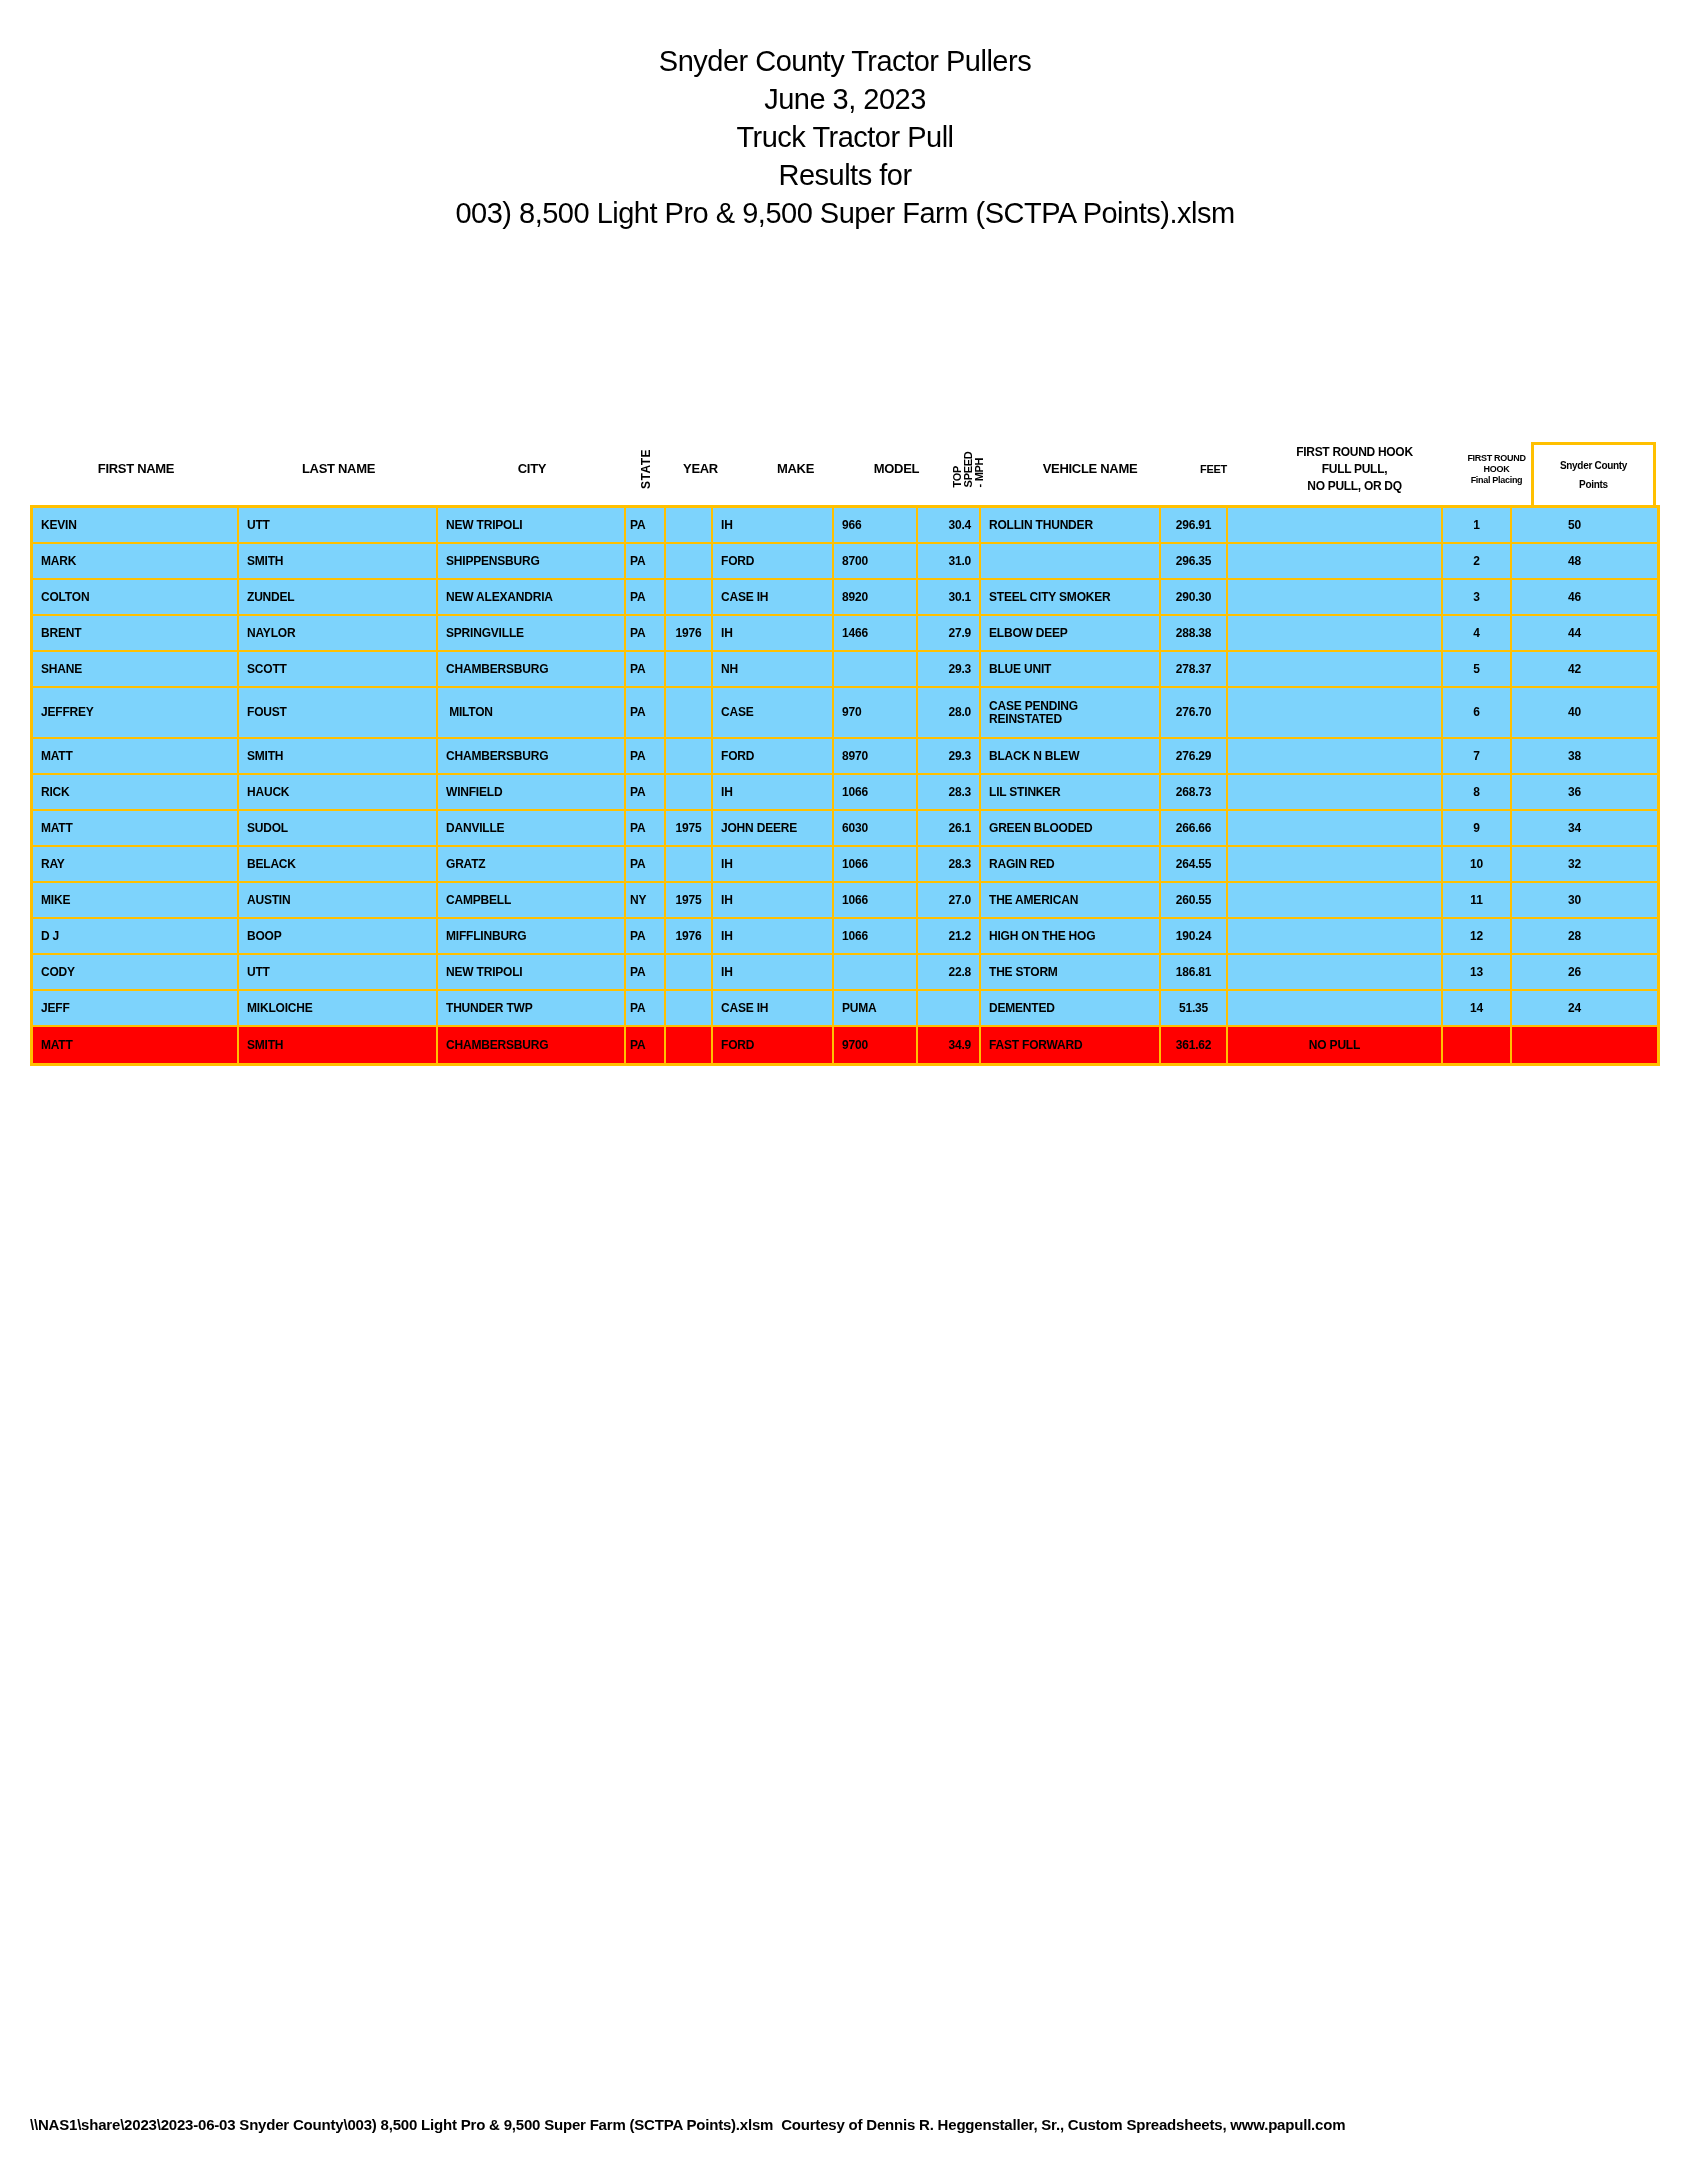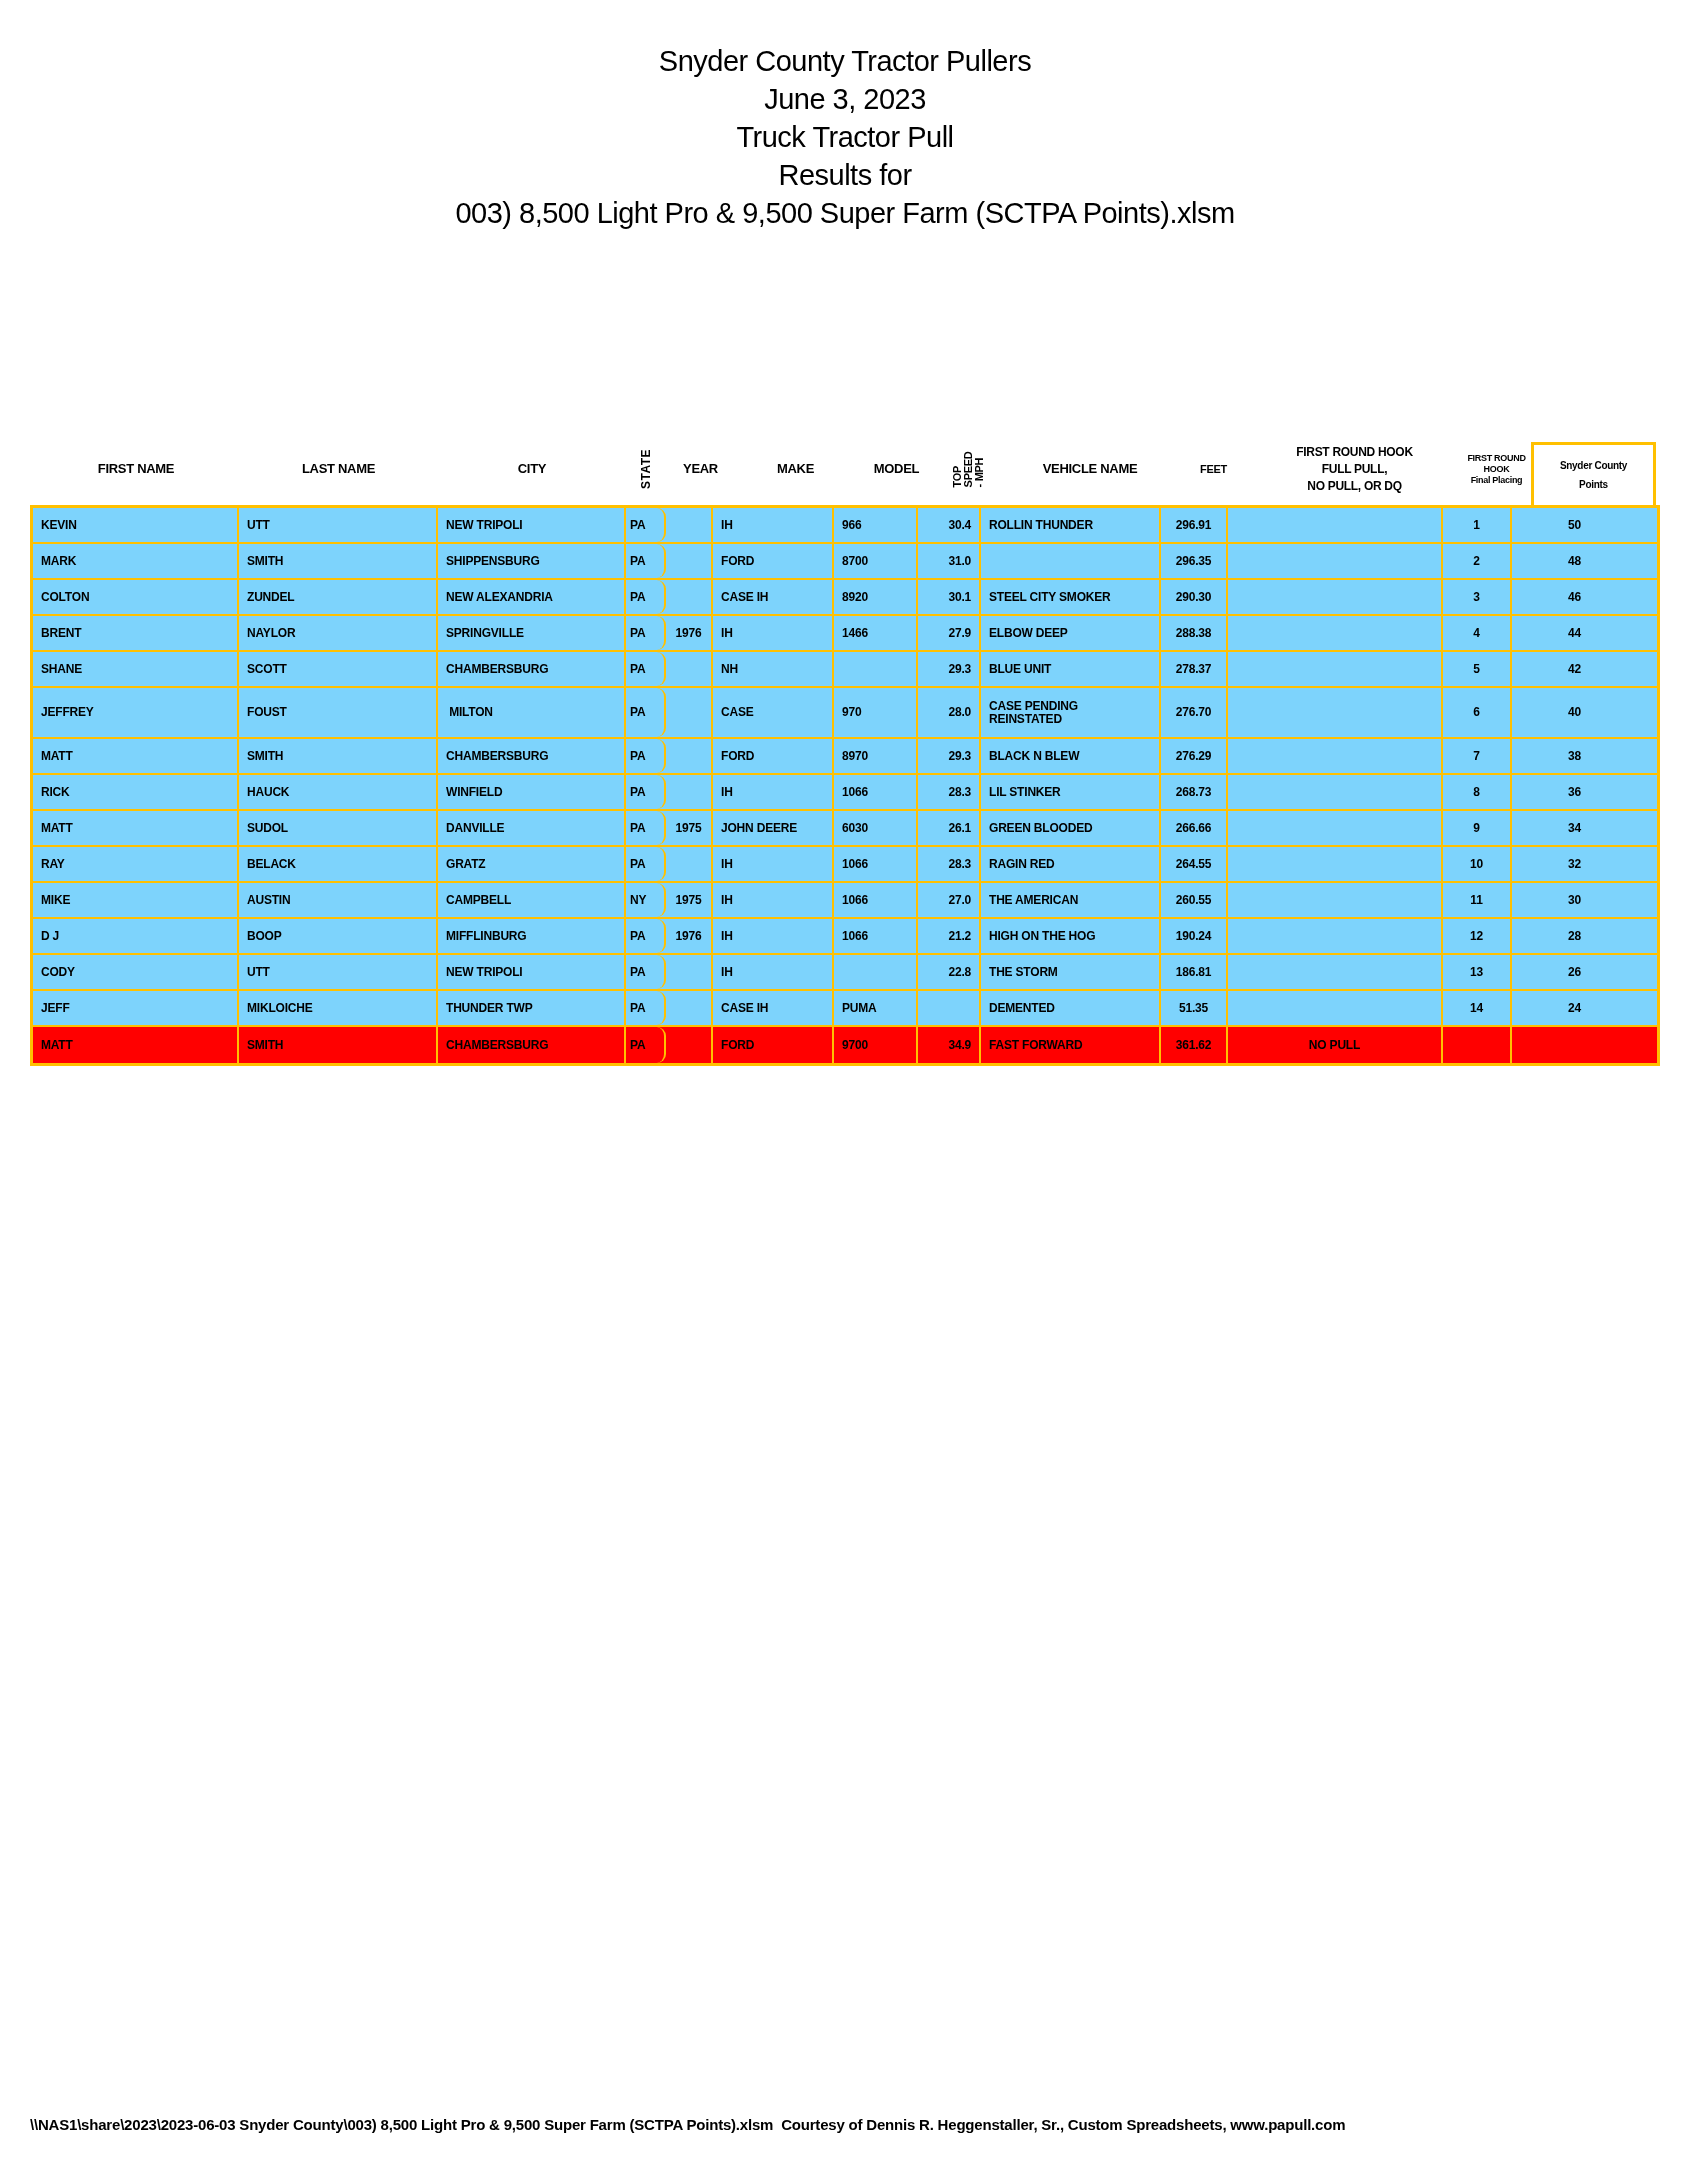--- a/index.html
+++ b/index.html
@@ -34,21 +34,21 @@
 
   .tgrid { width:1630px; border:3px solid var(--gold); background:#7dd3fc; }
   .trow { display:flex; height:36px; border-bottom:2px solid var(--gold); }
   .trow:last-child { border-bottom:none; }
   .trow.tall { height:51px; }
   .trow.highlight { background:var(--rowred); }
   .tcell { display:flex; align-items:center; padding:0 8px; border-right:2px solid var(--gold);
            font-weight:bold; font-size:12px; line-height:13px; white-space:pre;
            overflow:hidden; letter-spacing:-0.2px; }
   .tcell.c0{width:206px} .tcell.c1{width:199px} .tcell.c2{width:188px}
-  .tcell.c3{width:40px; padding:0 4px;border-radius:9px;}
+  .tcell.c3{width:40px; padding:0 4px;}
   .tcell.c4{width:47px; justify-content:center;}
   .tcell.c5{width:121px} .tcell.c6{width:84px}
   .tcell.c7{width:63px; justify-content:flex-end;}
   .tcell.c8{width:180px; white-space:pre-line;}
   .tcell.c9{width:67px; justify-content:center; padding:0 2px;}
   .tcell.c10{width:215px; justify-content:center;}
   .tcell.c11{width:69px; justify-content:center;}
   .tcell.c12{width:125px; justify-content:center; border-right:none;}
 
   

